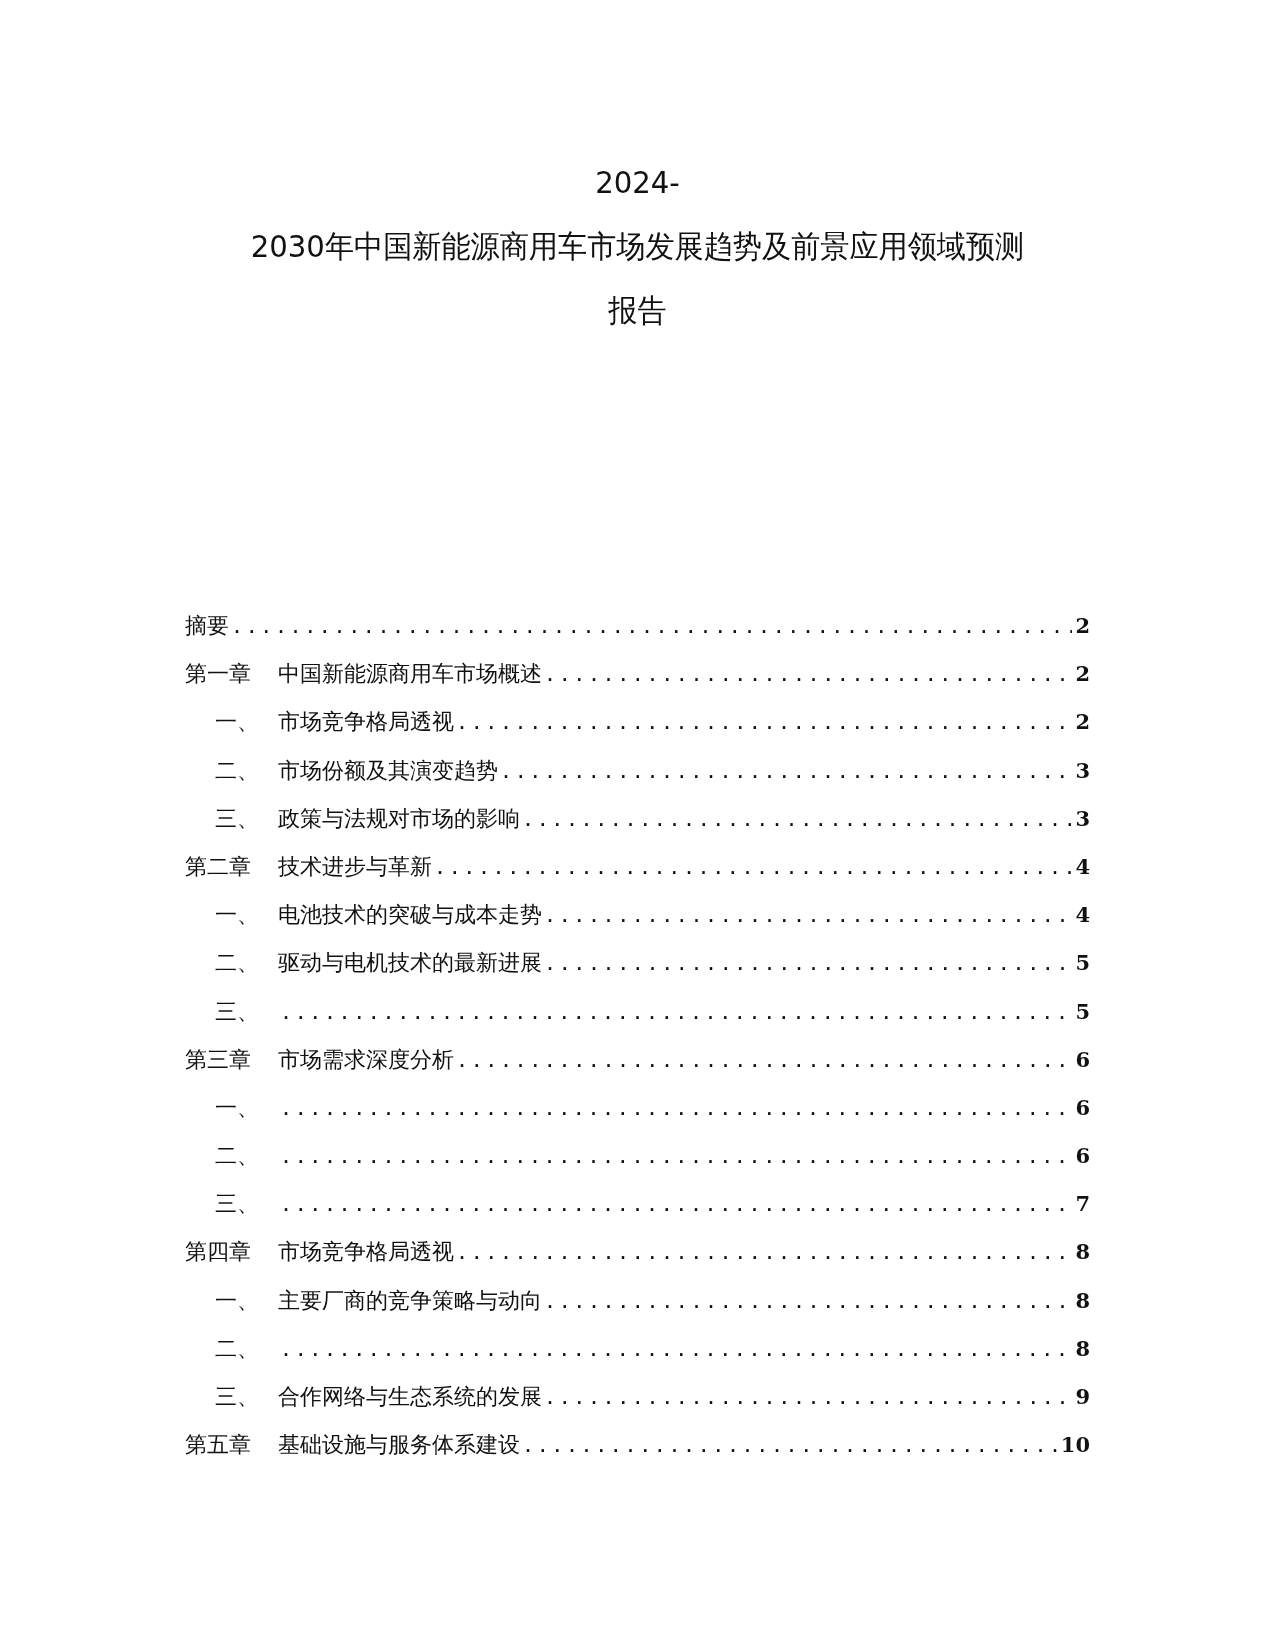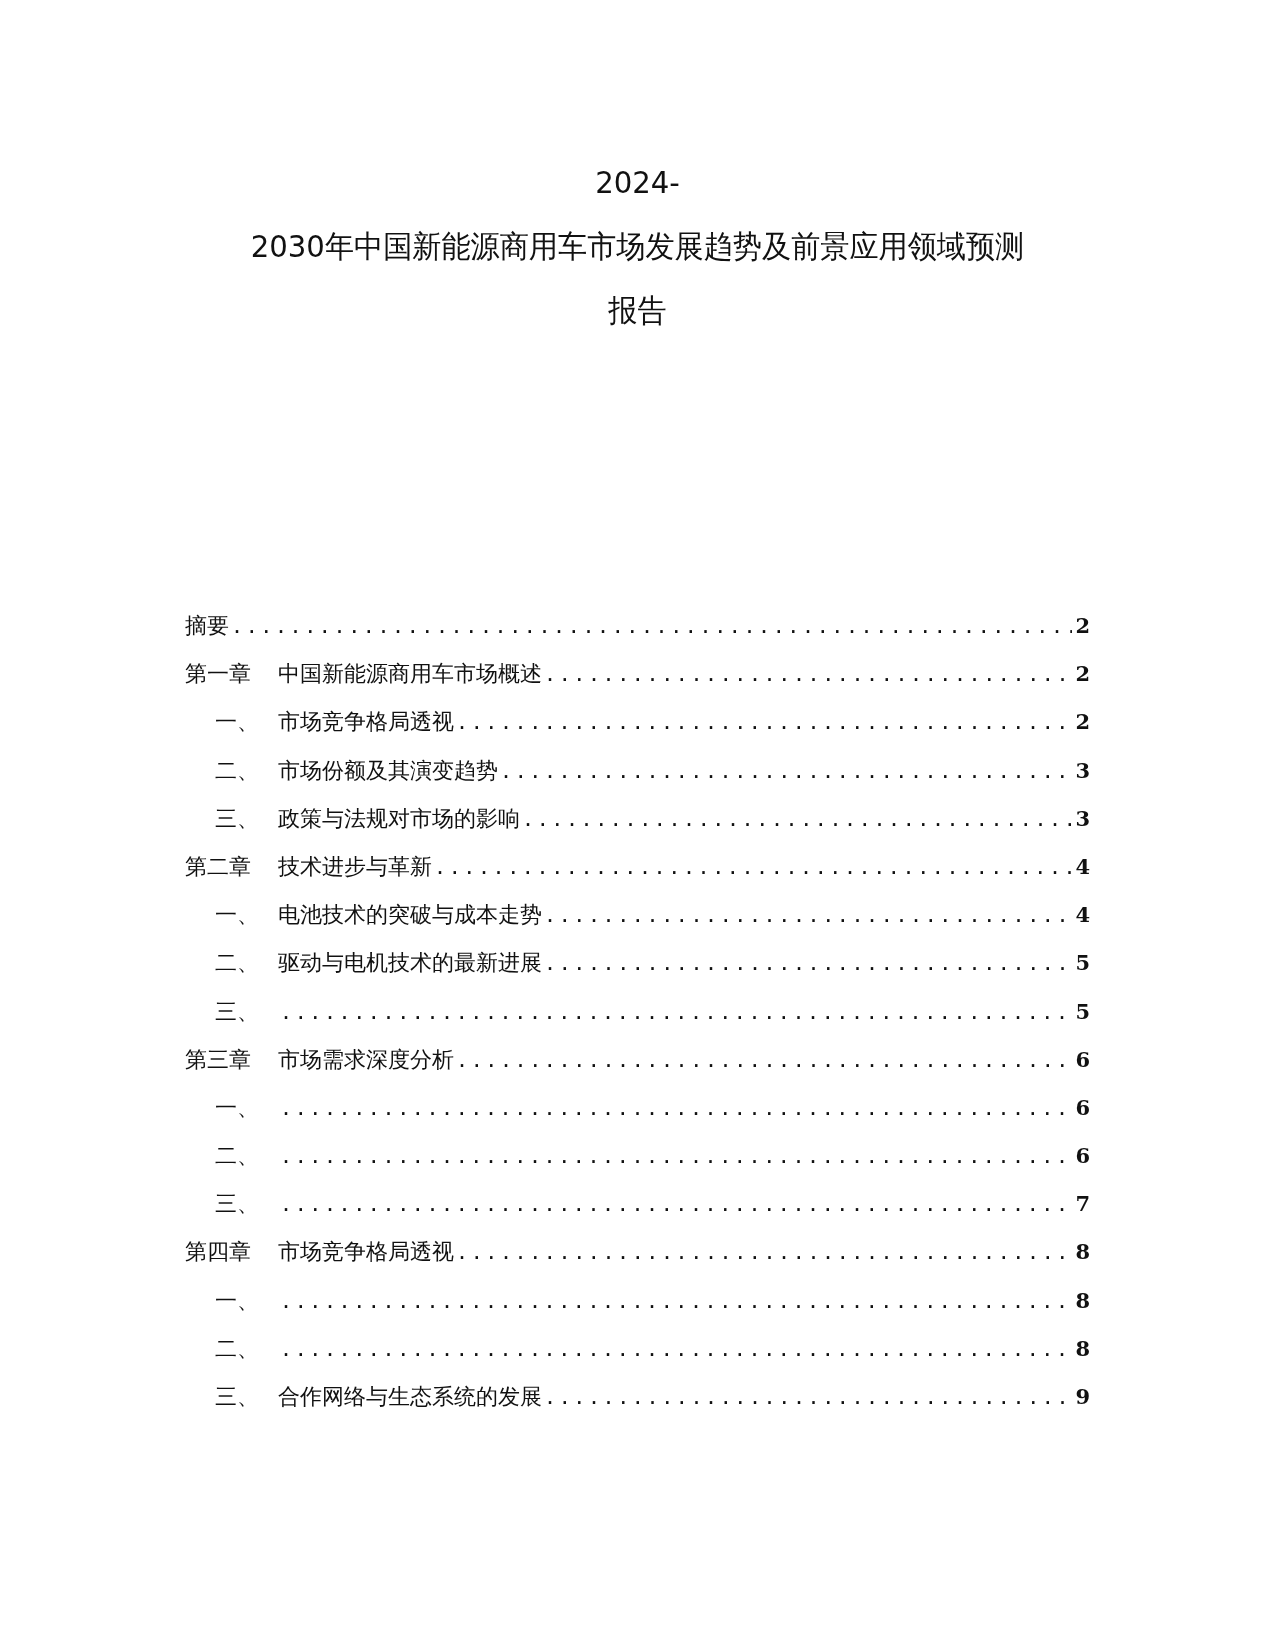--- a/index.html
+++ b/index.html
@@ -124,27 +124,34 @@
       <span class="toc-page">7</span>
     </div>
     <div class="toc-row chapter">
       <span class="toc-prefix">第四章</span>
       <span class="toc-label">市场竞争格局透视</span>
       <span class="toc-leader"></span>
       <span class="toc-page">8</span>
     </div>
     <div class="toc-row section">
       <span class="toc-prefix">一、</span>
+      <span class="toc-label">主要厂商的竞争策略与动向</span>
       <span class="toc-leader"></span>
       <span class="toc-page">8</span>
     </div>
     <div class="toc-row section">
       <span class="toc-prefix">二、</span>
       <span class="toc-leader"></span>
       <span class="toc-page">8</span>
     </div>
     <div class="toc-row section">
       <span class="toc-prefix">三、</span>
       <span class="toc-label">合作网络与生态系统的发展</span>
       <span class="toc-leader"></span>
       <span class="toc-page">9</span>
     </div>
+    <div class="toc-row chapter">
+      <span class="toc-prefix">第五章</span>
+      <span class="toc-label">基础设施与服务体系建设</span>
+      <span class="toc-leader"></span>
+      <span class="toc-page">10</span>
+    </div>
   </div>
 
 </body></html>

